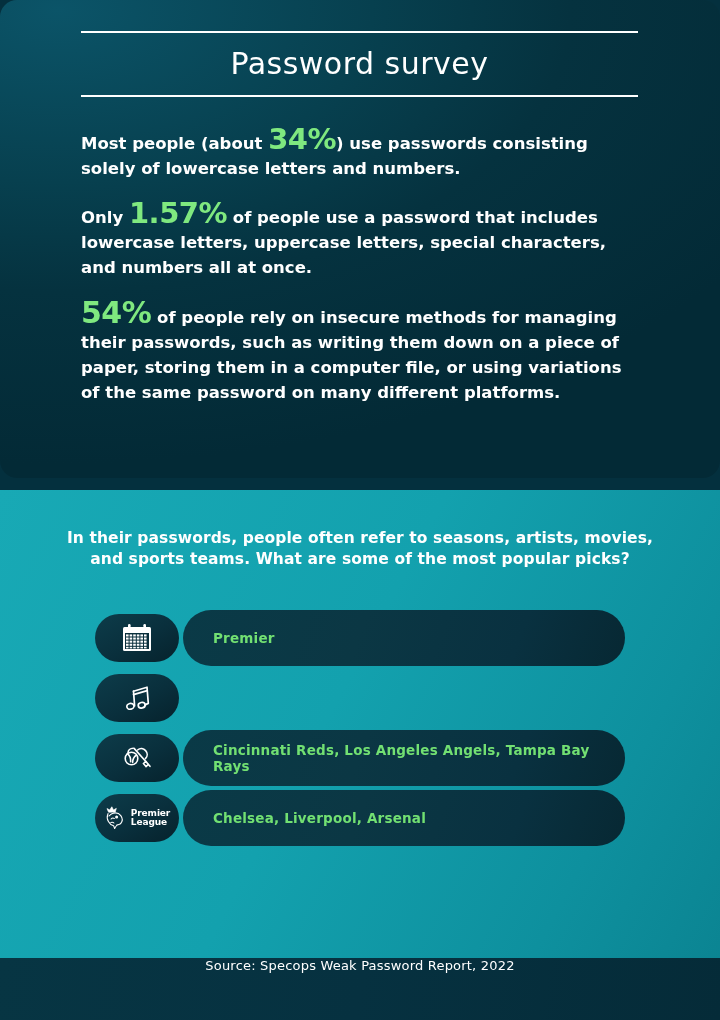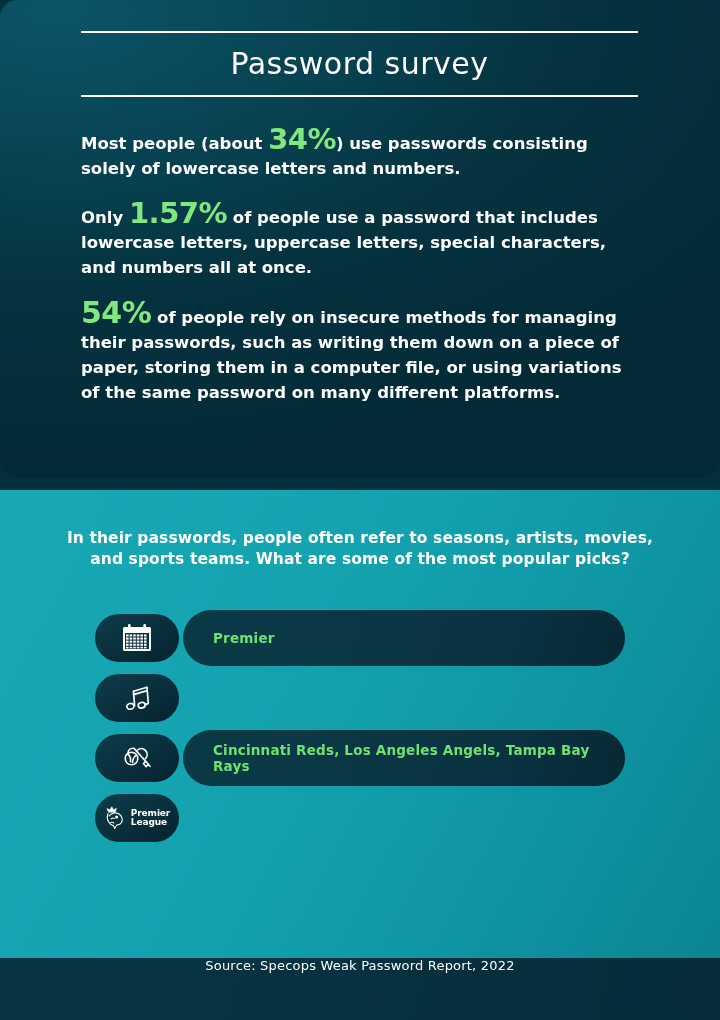--- a/index.html
+++ b/index.html
@@ -298,20 +298,23 @@
               </g>
               <path d="M4.6 7.2 L3.0 3.6 L5.8 5.0 L7.8 1.8 L9.5 5.0 L12.3 3.4 L11.2 7.0 Z" fill="#ffffff" stroke="#ffffff" stroke-width="0.7" stroke-linejoin="round"></path>
               <circle cx="12.6" cy="12.0" r="1.5" fill="#ffffff"></circle>
             </svg>
             <div>
               <div class="pl-text">Premier</div>
               <div class="pl-text">League</div>
             </div>
           </div>
         </div>
+        <div class="pill">
+          <span class="pill-label">Chelsea, Liverpool, Arsenal</span>
+        </div>
       </div>
 
     </div>
   </div>
 
   <div class="footer-section">
     <span class="footer-text">Source: Specops Weak Password Report, 2022</span>
   </div>
 
 </div>

